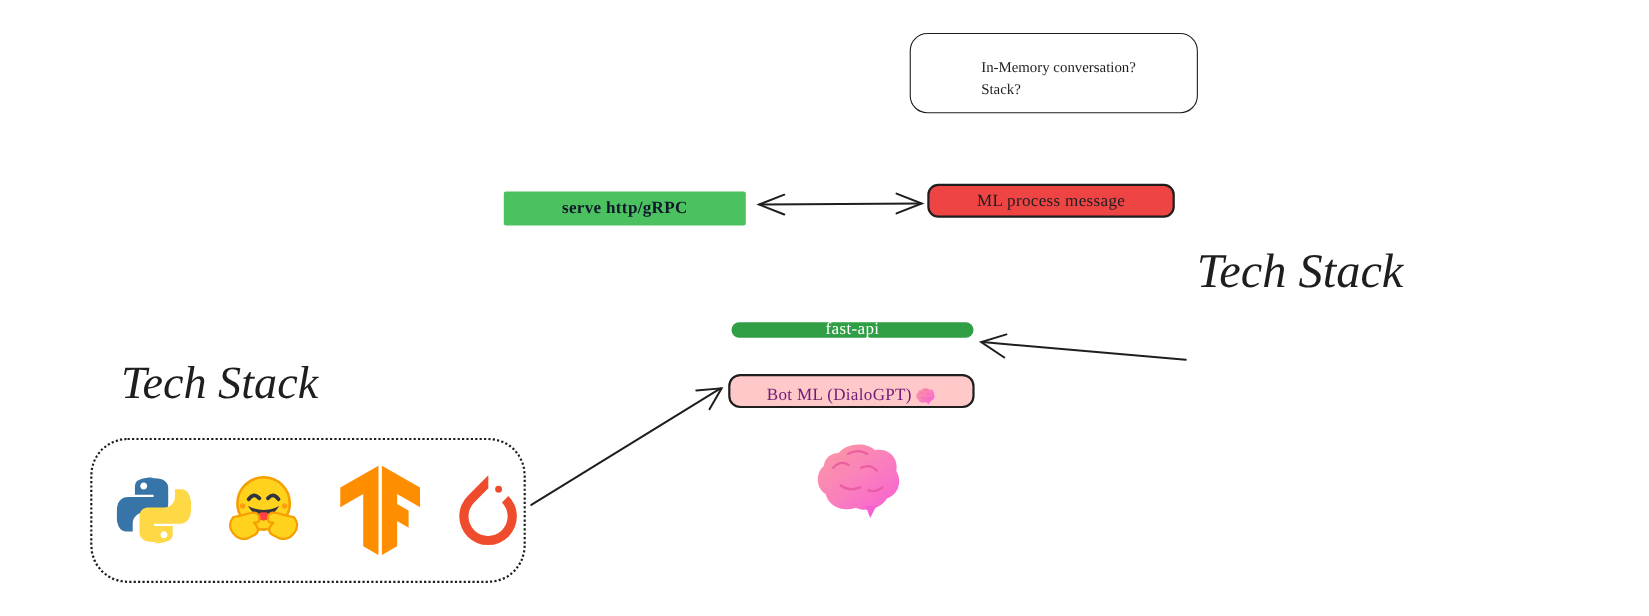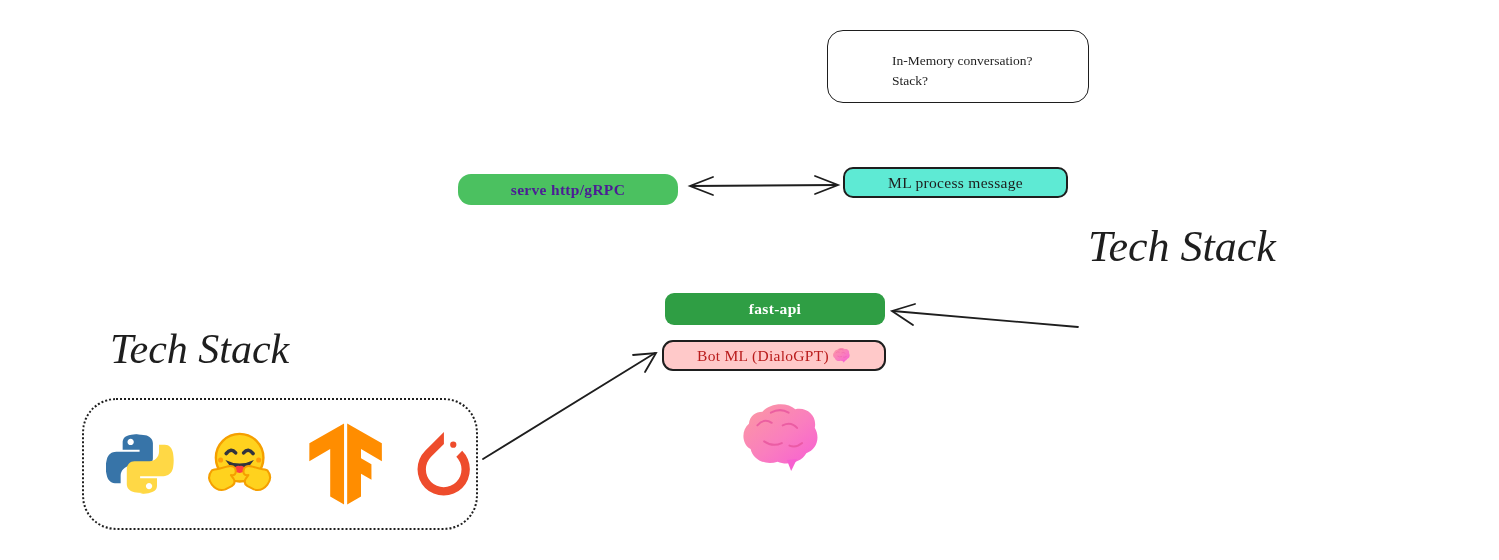--- a/index.html
+++ b/index.html
@@ -6,28 +6,28 @@
   .canvas{position:relative;width:1499px;height:560px;background:#ffffff;overflow:hidden;
           font-family:cursive;color:#1e1e1e;}
   .abs{position:absolute;}
   
   .note{left:827px;top:30px;width:262px;height:73px;border:1.6px solid #1e1e1e;border-radius:16px;
         background:#fff;box-sizing:border-box;}
   .note-text{position:absolute;left:64px;top:20px;font-size:13.5px;line-height:20px;white-space:pre;}
   
   .node{display:flex;align-items:center;justify-content:center;box-sizing:border-box;
         font-size:15.5px;letter-spacing:.3px;}
-  .node-serve{left:458px;top:174px;width:220px;height:31px;background:#4bc160;border-radius:13px;
-        color:#4c1d95;font-weight:600;}
-  .node-ml{left:843px;top:167px;width:225px;height:31px;background:#5eead4;border:2px solid #1e1e1e;
+  .node-serve{left:458px;top:174px;width:220px;height:31px;background:#4bc160;border-radius:2px;
+        color:#0f172a;font-weight:600;}
+  .node-ml{left:843px;top:167px;width:225px;height:31px;background:#ef4444;border:2px solid #1e1e1e;
         border-radius:10px;color:#1e1e1e;}
-  .node-fastapi{left:665px;top:293px;width:220px;height:32px;background:#2f9e44;border-radius:9px;
-        color:#ffffff;font-weight:700;}
+  .node-fastapi{left:665px;top:293px;width:220px;height:14px;background:#2f9e44;border-radius:9px;
+        color:#ffffff;font-weight:400;}
   .node-bot{left:662px;top:340px;width:224px;height:31px;background:#ffc9c9;border:2px solid #1e1e1e;
-        border-radius:11px;color:#b91c1c;gap:3px;}
+        border-radius:11px;color:#701a75;gap:3px;align-items:flex-end;}
   
   .stack-title{font-size:42px;line-height:1.05;font-weight:500;white-space:nowrap;font-style:italic;}
   .title-left{left:110px;top:327px;}
   .title-right{left:1088px;top:224px;font-size:44px;}
   .dotted-box{border:2.6px dotted #1e1e1e;box-sizing:border-box;display:flex;align-items:center;}
   .box-left{left:82px;top:398px;width:396px;height:132px;border-radius:34px;gap:26px;padding-left:22px;}
   .box-right{left:1076px;top:283px;width:319px;height:105px;border-radius:28px;gap:16px;padding-left:20px;}
   .fastapi-brand{display:flex;align-items:center;gap:9px;}
   .fastapi-word{font-family:"Liberation Sans",sans-serif;font-size:28px;font-weight:500;
         color:#009688;letter-spacing:.5px;}

